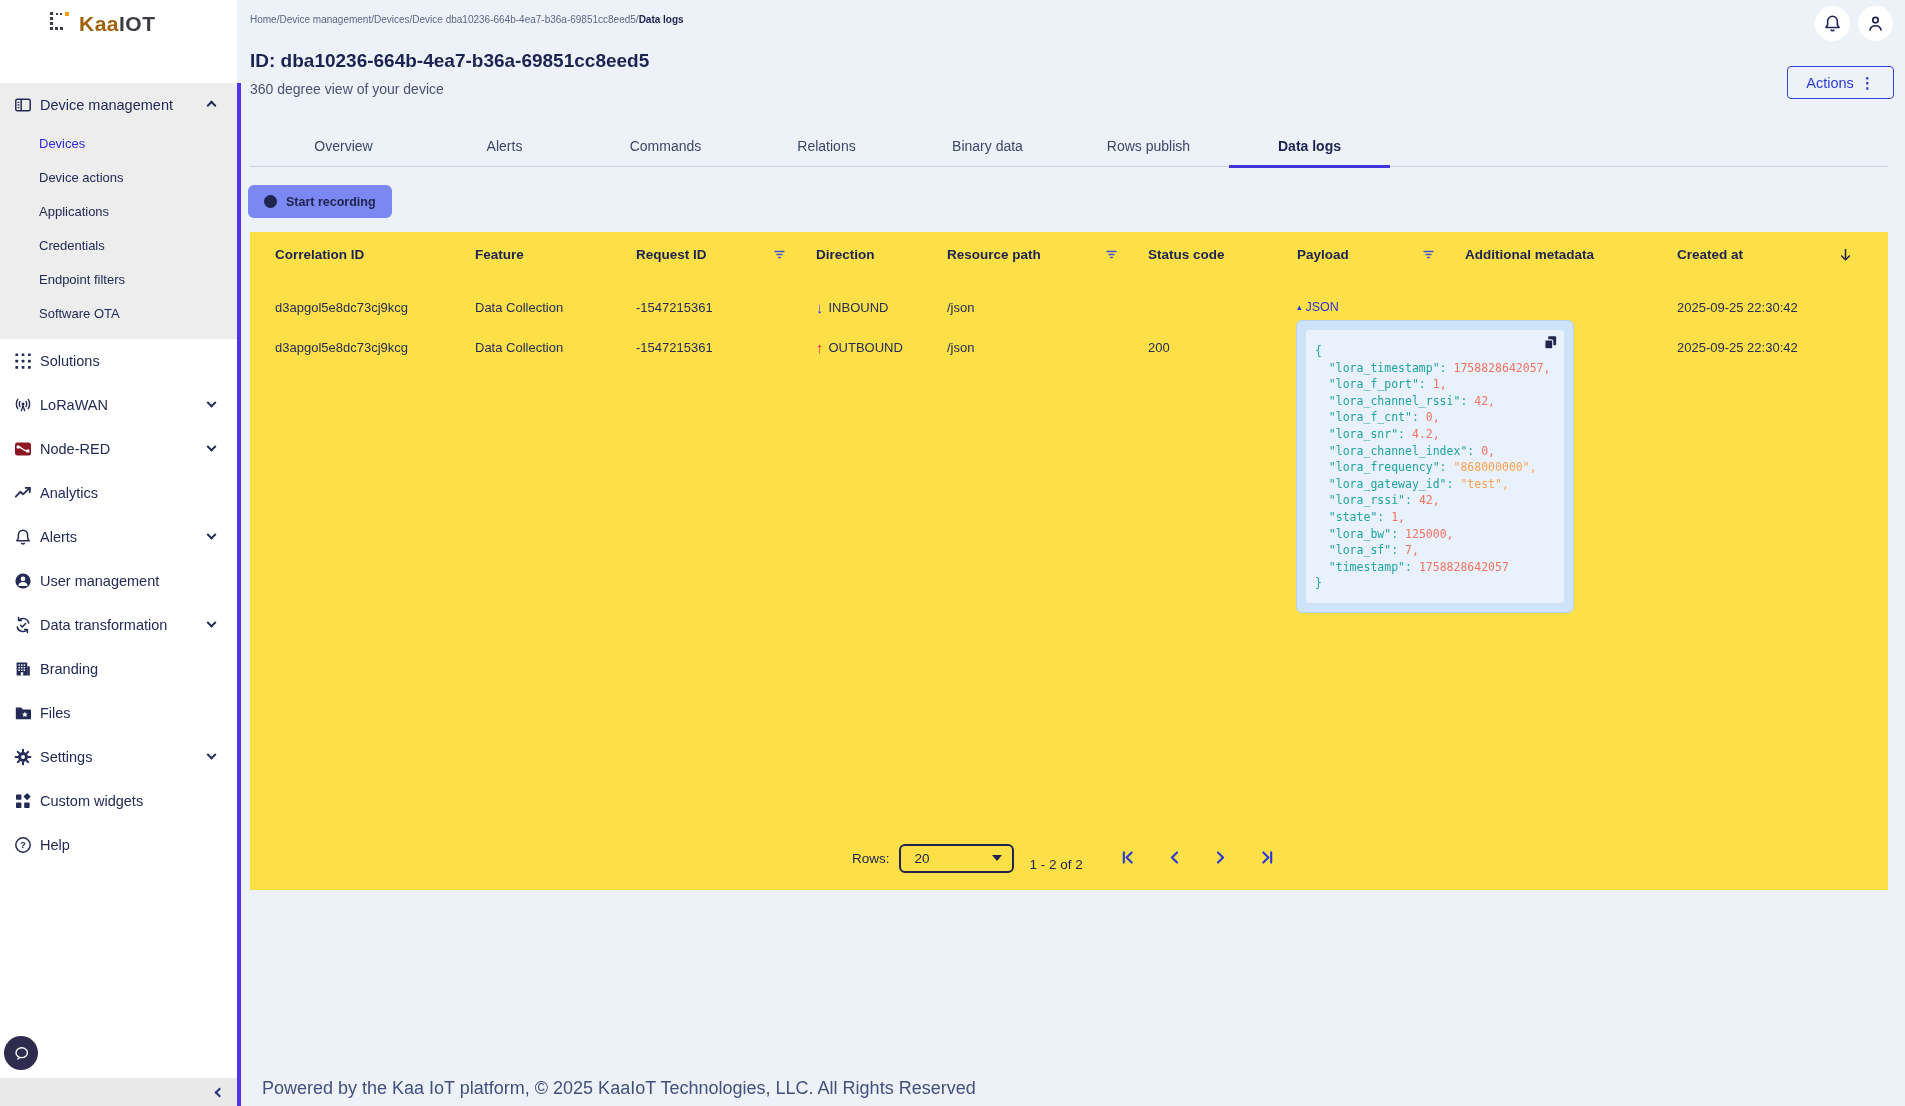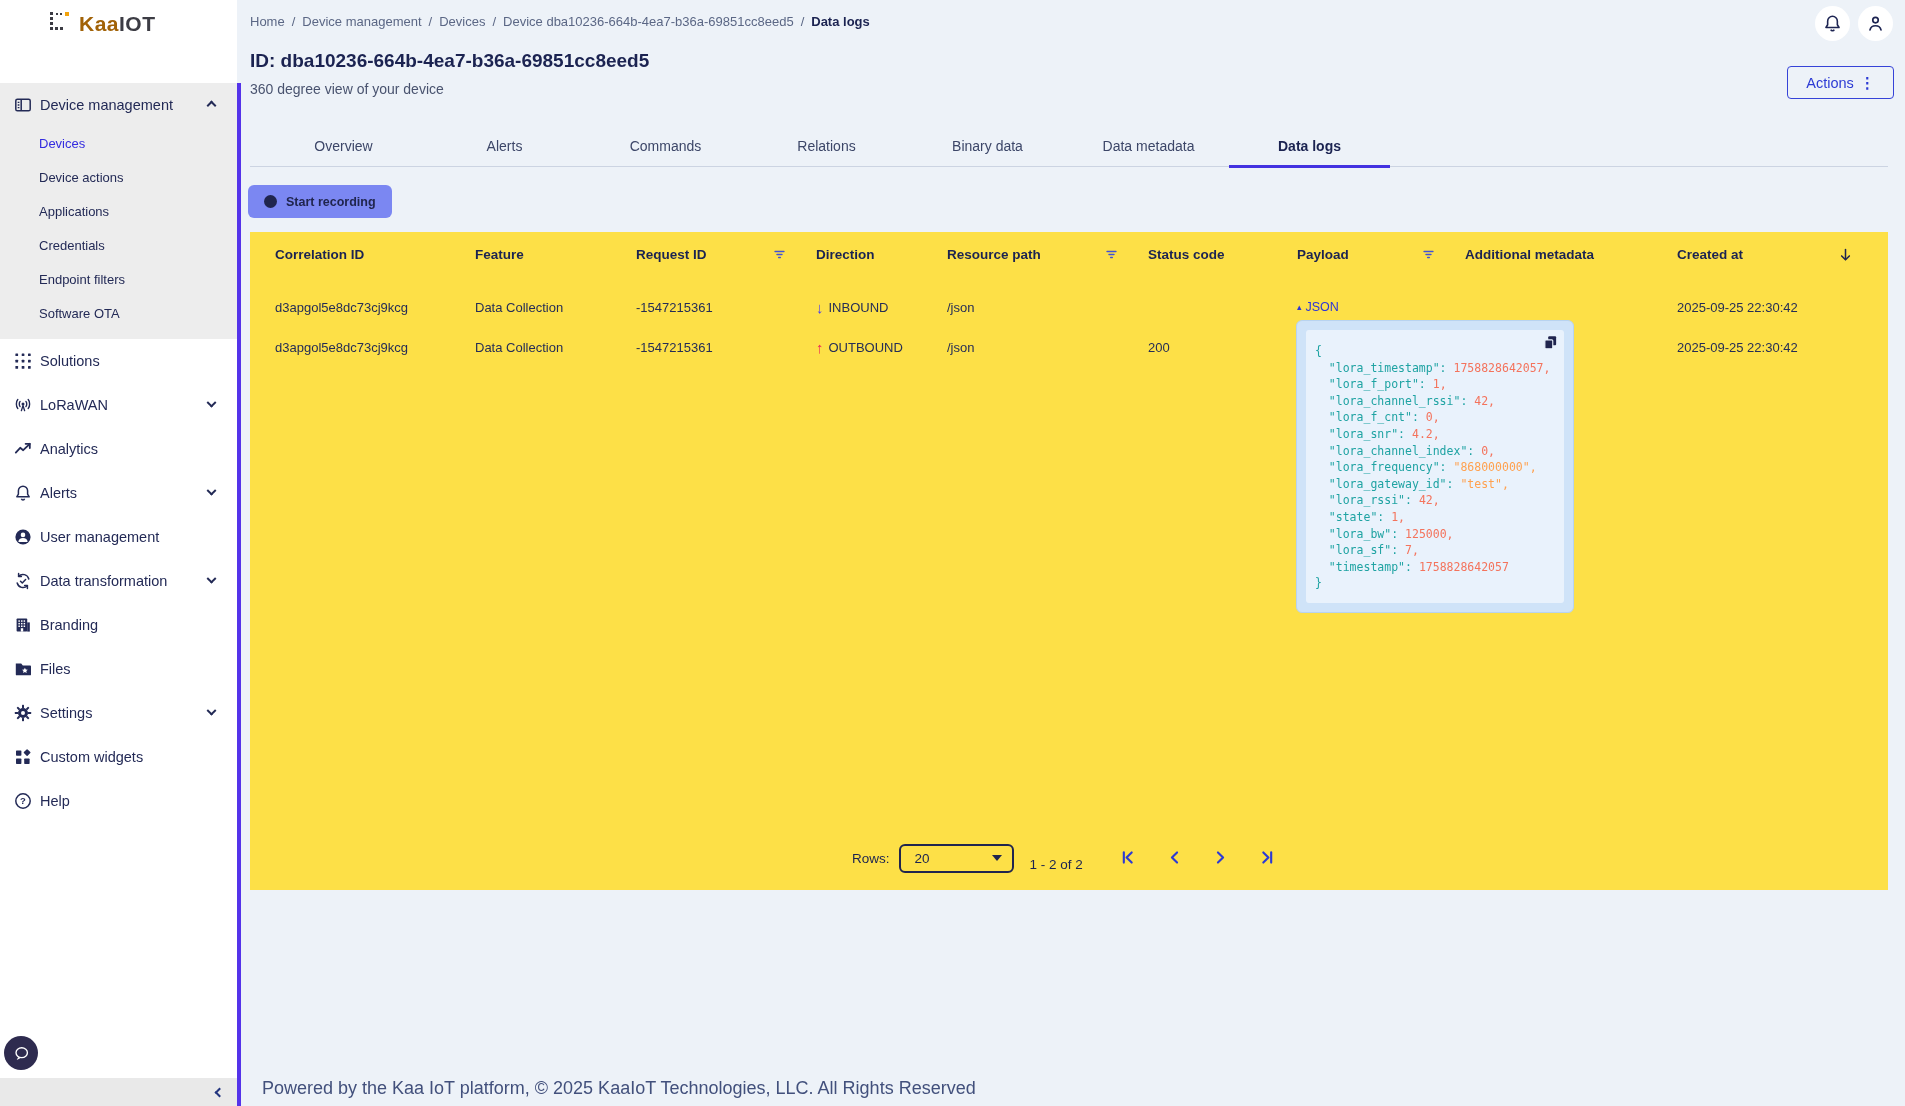--- a/index.html
+++ b/index.html
@@ -26,21 +26,21 @@
           margin-left:auto; margin-right:22px; }
   .chev.down { transform:rotate(45deg) translate(-2px,-2px); }
   .chev.up { transform:rotate(-135deg); }
   .sidebar-foot { position:absolute; left:0; bottom:0; width:237px; height:28px; background:#e9e9e9;
                   display:flex; align-items:center; justify-content:flex-end; padding-right:14px; cursor:pointer; }
   .chev-left { width:7px; height:7px; border-left:2.5px solid #23357f; border-bottom:2.5px solid #23357f; transform:rotate(45deg); }
   .chat-fab { position:absolute; left:4px; top:1036px; width:34px; height:34px; border-radius:50%;
               background:#2e2b4f; border:none; z-index:6; display:flex; align-items:center; justify-content:center; cursor:pointer; }
 
   
-  #breadcrumb { position:absolute; left:250px; top:14px; font-size:13px; color:#5b6785; display:flex; gap:7px; white-space:nowrap; }
+  #breadcrumb { position:absolute; left:250px; top:14px; font-size:10px; color:#5b6785; display:flex; gap:0; white-space:nowrap; }
   #breadcrumb .crumb { cursor:pointer; }
   #breadcrumb .crumb.current { color:#1b2351; font-weight:bold; cursor:default; }
   .round-btn { position:absolute; top:6px; width:35px; height:35px; border-radius:50%; background:#ffffff;
                border:none; display:flex; align-items:center; justify-content:center; cursor:pointer; }
   #bell-btn { left:1815px; } #person-btn { left:1858px; }
 
   .page-title { position:absolute; left:250px; top:50px; font-size:19px; font-weight:bold; color:#1b2351; }
   .page-subtitle { position:absolute; left:250px; top:81px; font-size:14px; color:#49536f; }
   .actions-btn { position:absolute; left:1787px; top:66px; width:107px; height:33px; background:transparent;
                  border:1px solid #3643d8; border-radius:4px; color:#2c3ad4; font-size:14.5px;
@@ -176,20 +176,32 @@
               </g>
               <circle cx="9" cy="8" r="1.5" fill="#232a56"></circle>
             </svg>
           </span>
           <span class="nav-label">LoRaWAN</span>
           <span class="chev down"></span>
         </div>
         <div class="nav-item">
           <span class="nav-icon">
             <svg viewBox="0 0 18 18">
+              <rect x="1" y="2.5" width="16" height="13" rx="2.5" fill="#8C1621"></rect>
+              <path d="M4.5 7 C8.5 7 8 11 13.5 11" stroke="#fff" stroke-width="1.4" fill="none"></path>
+              <rect x="2.6" y="5.6" width="3.2" height="2.8" rx="0.6" fill="#fff"></rect>
+              <rect x="12.2" y="9.6" width="3.2" height="2.8" rx="0.6" fill="#fff"></rect>
+            </svg>
+          </span>
+          <span class="nav-label">Node-RED</span>
+          <span class="chev down"></span>
+        </div>
+        <div class="nav-item">
+          <span class="nav-icon">
+            <svg viewBox="0 0 18 18">
               <g fill="none" stroke="#232a56" stroke-width="1.8" stroke-linecap="round" stroke-linejoin="round">
                 <path d="M1.8 12.6 L6.2 7.8 L9.2 10.2 L15.8 3.8"></path>
                 <path d="M11.6 3.8 h4.2 v4.2"></path>
               </g>
             </svg>
           </span>
           <span class="nav-label">Analytics</span>
         </div>
         <div class="nav-item">
           <span class="nav-icon">
@@ -356,21 +368,21 @@
     <span class="dots">⋮</span>
   </button>
 
   <div class="tabs-line"></div>
   <div id="tabs">
       <div class="tab">Overview</div>
       <div class="tab">Alerts</div>
       <div class="tab">Commands</div>
       <div class="tab">Relations</div>
       <div class="tab">Binary data</div>
-      <div class="tab">Data metadata</div>
+      <div class="tab">Rows publish</div>
       <div class="tab active">Data logs</div>
     </div>
 
   <button class="record-btn">
     <span class="record-dot"></span>
     <span class="record-label">Start recording</span>
   </button>
 
   <div class="card">
     <div class="grid" id="thead">

